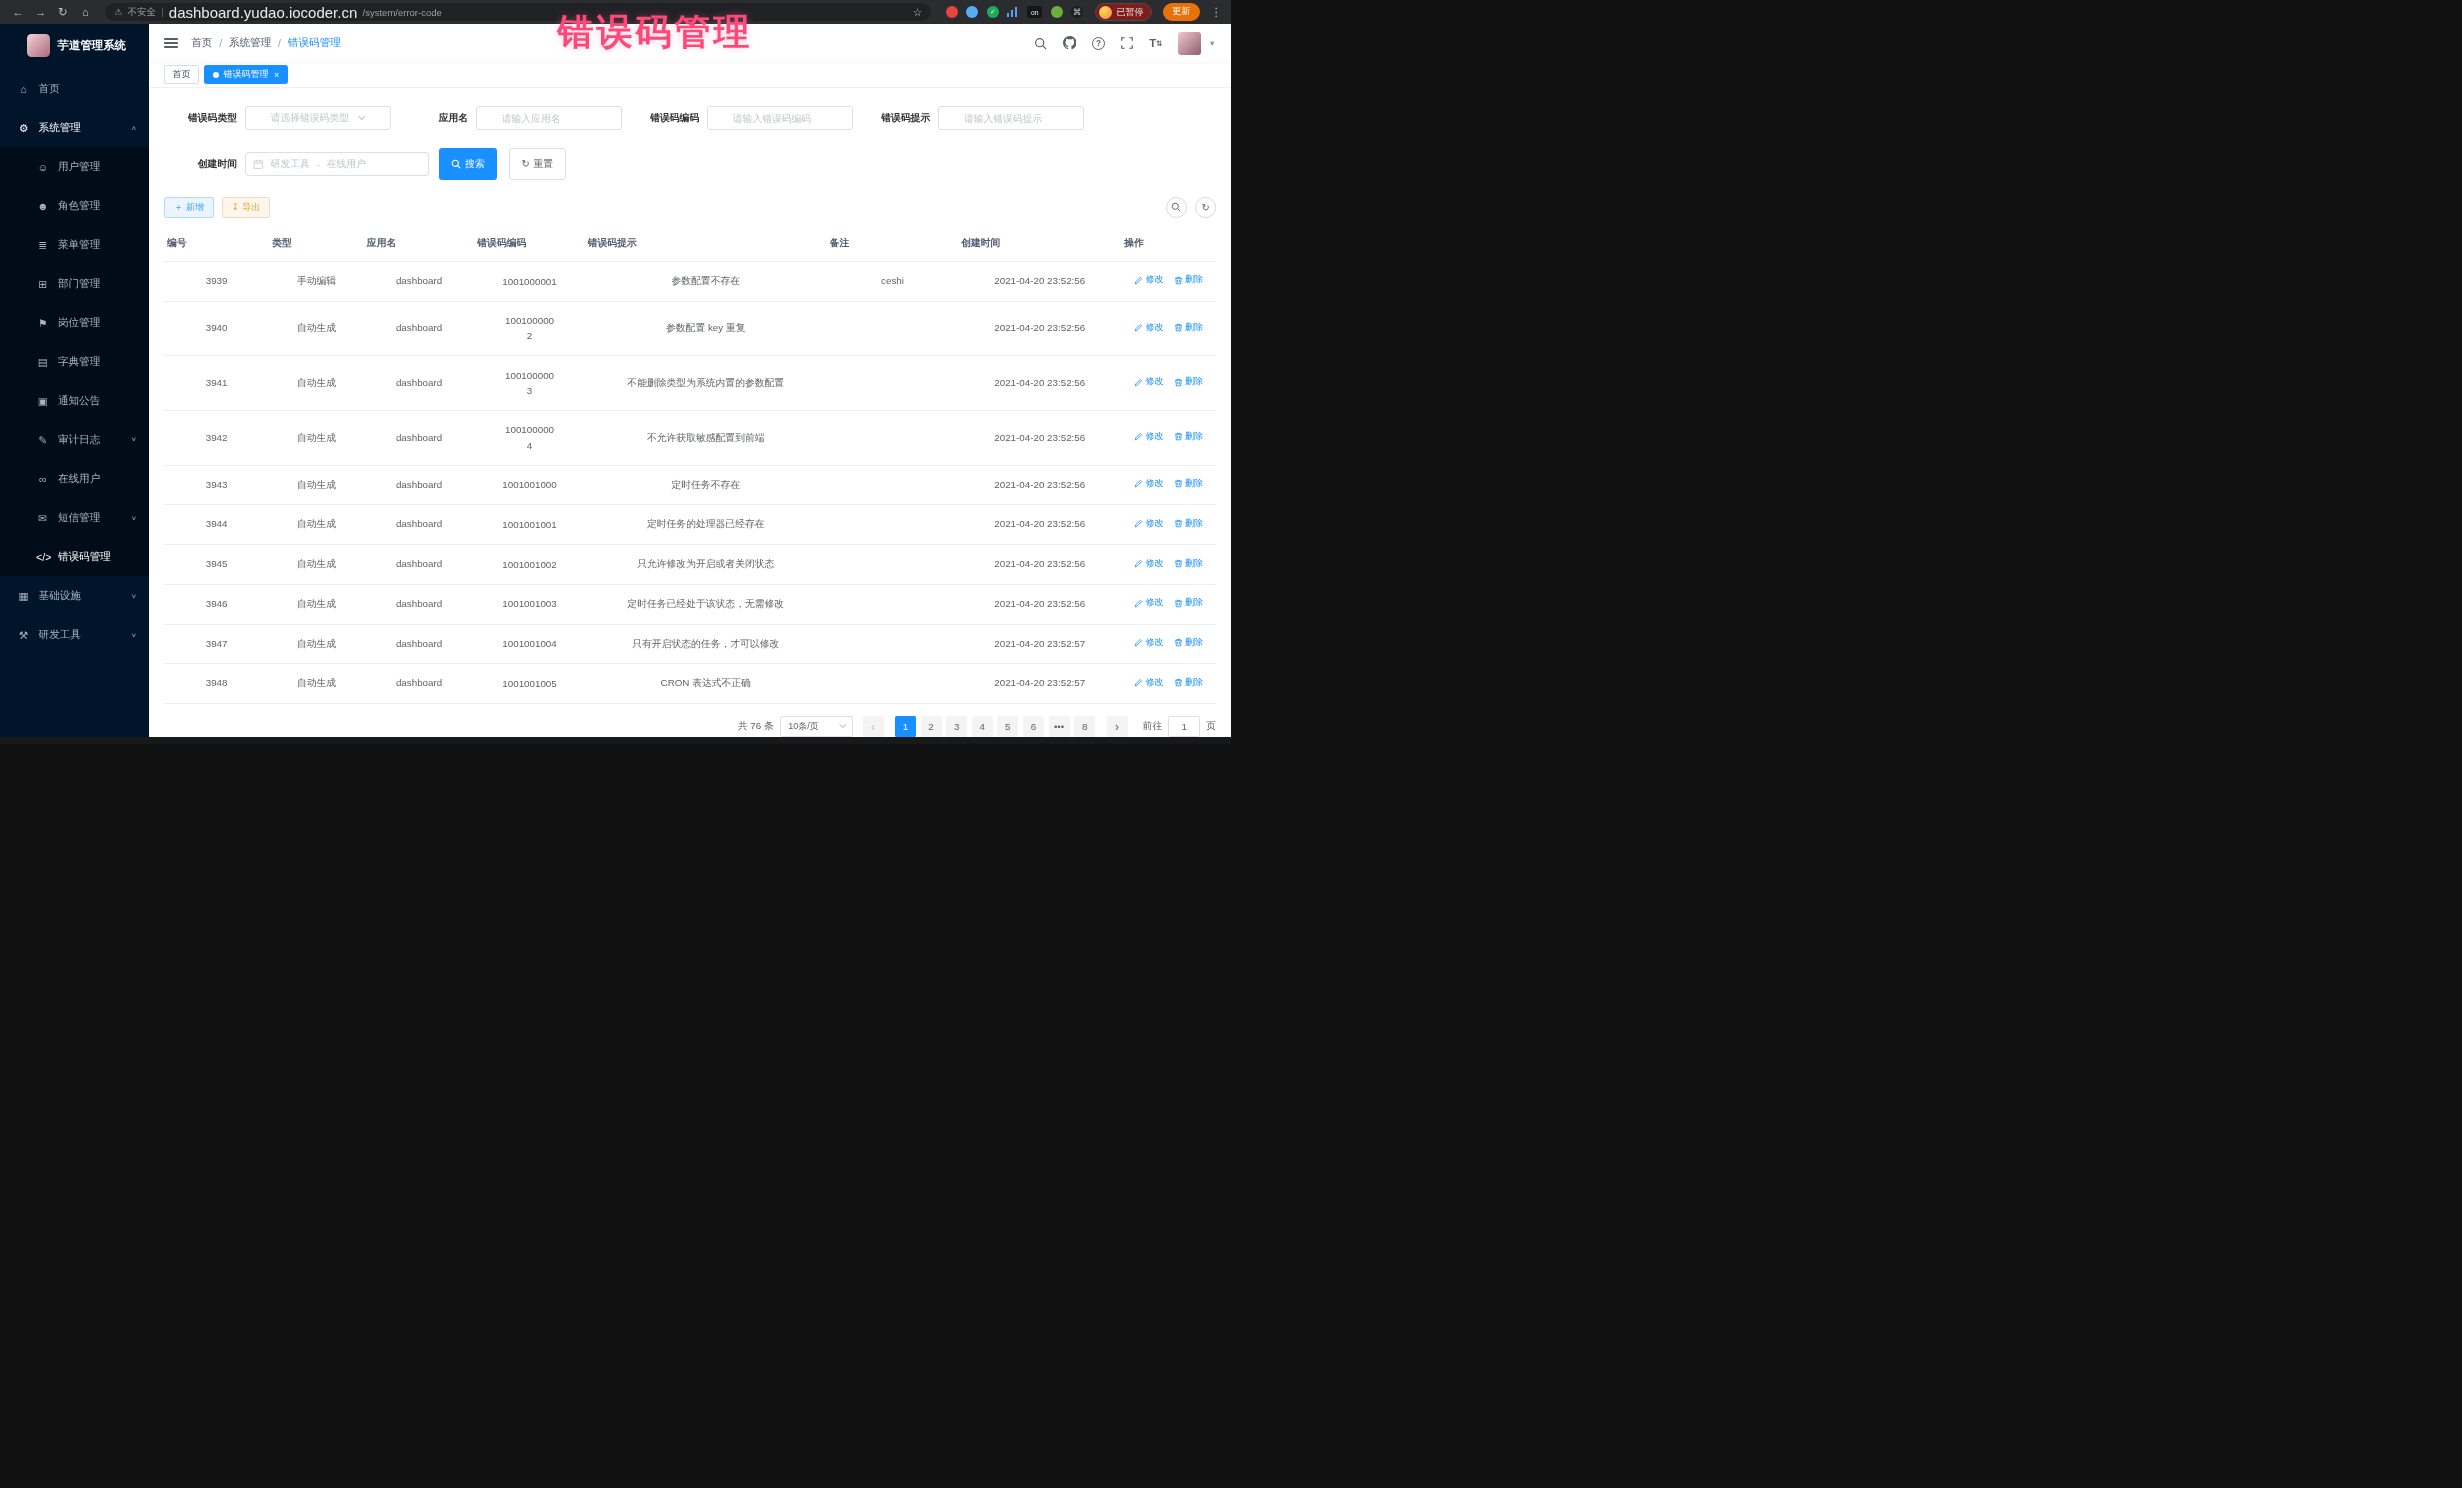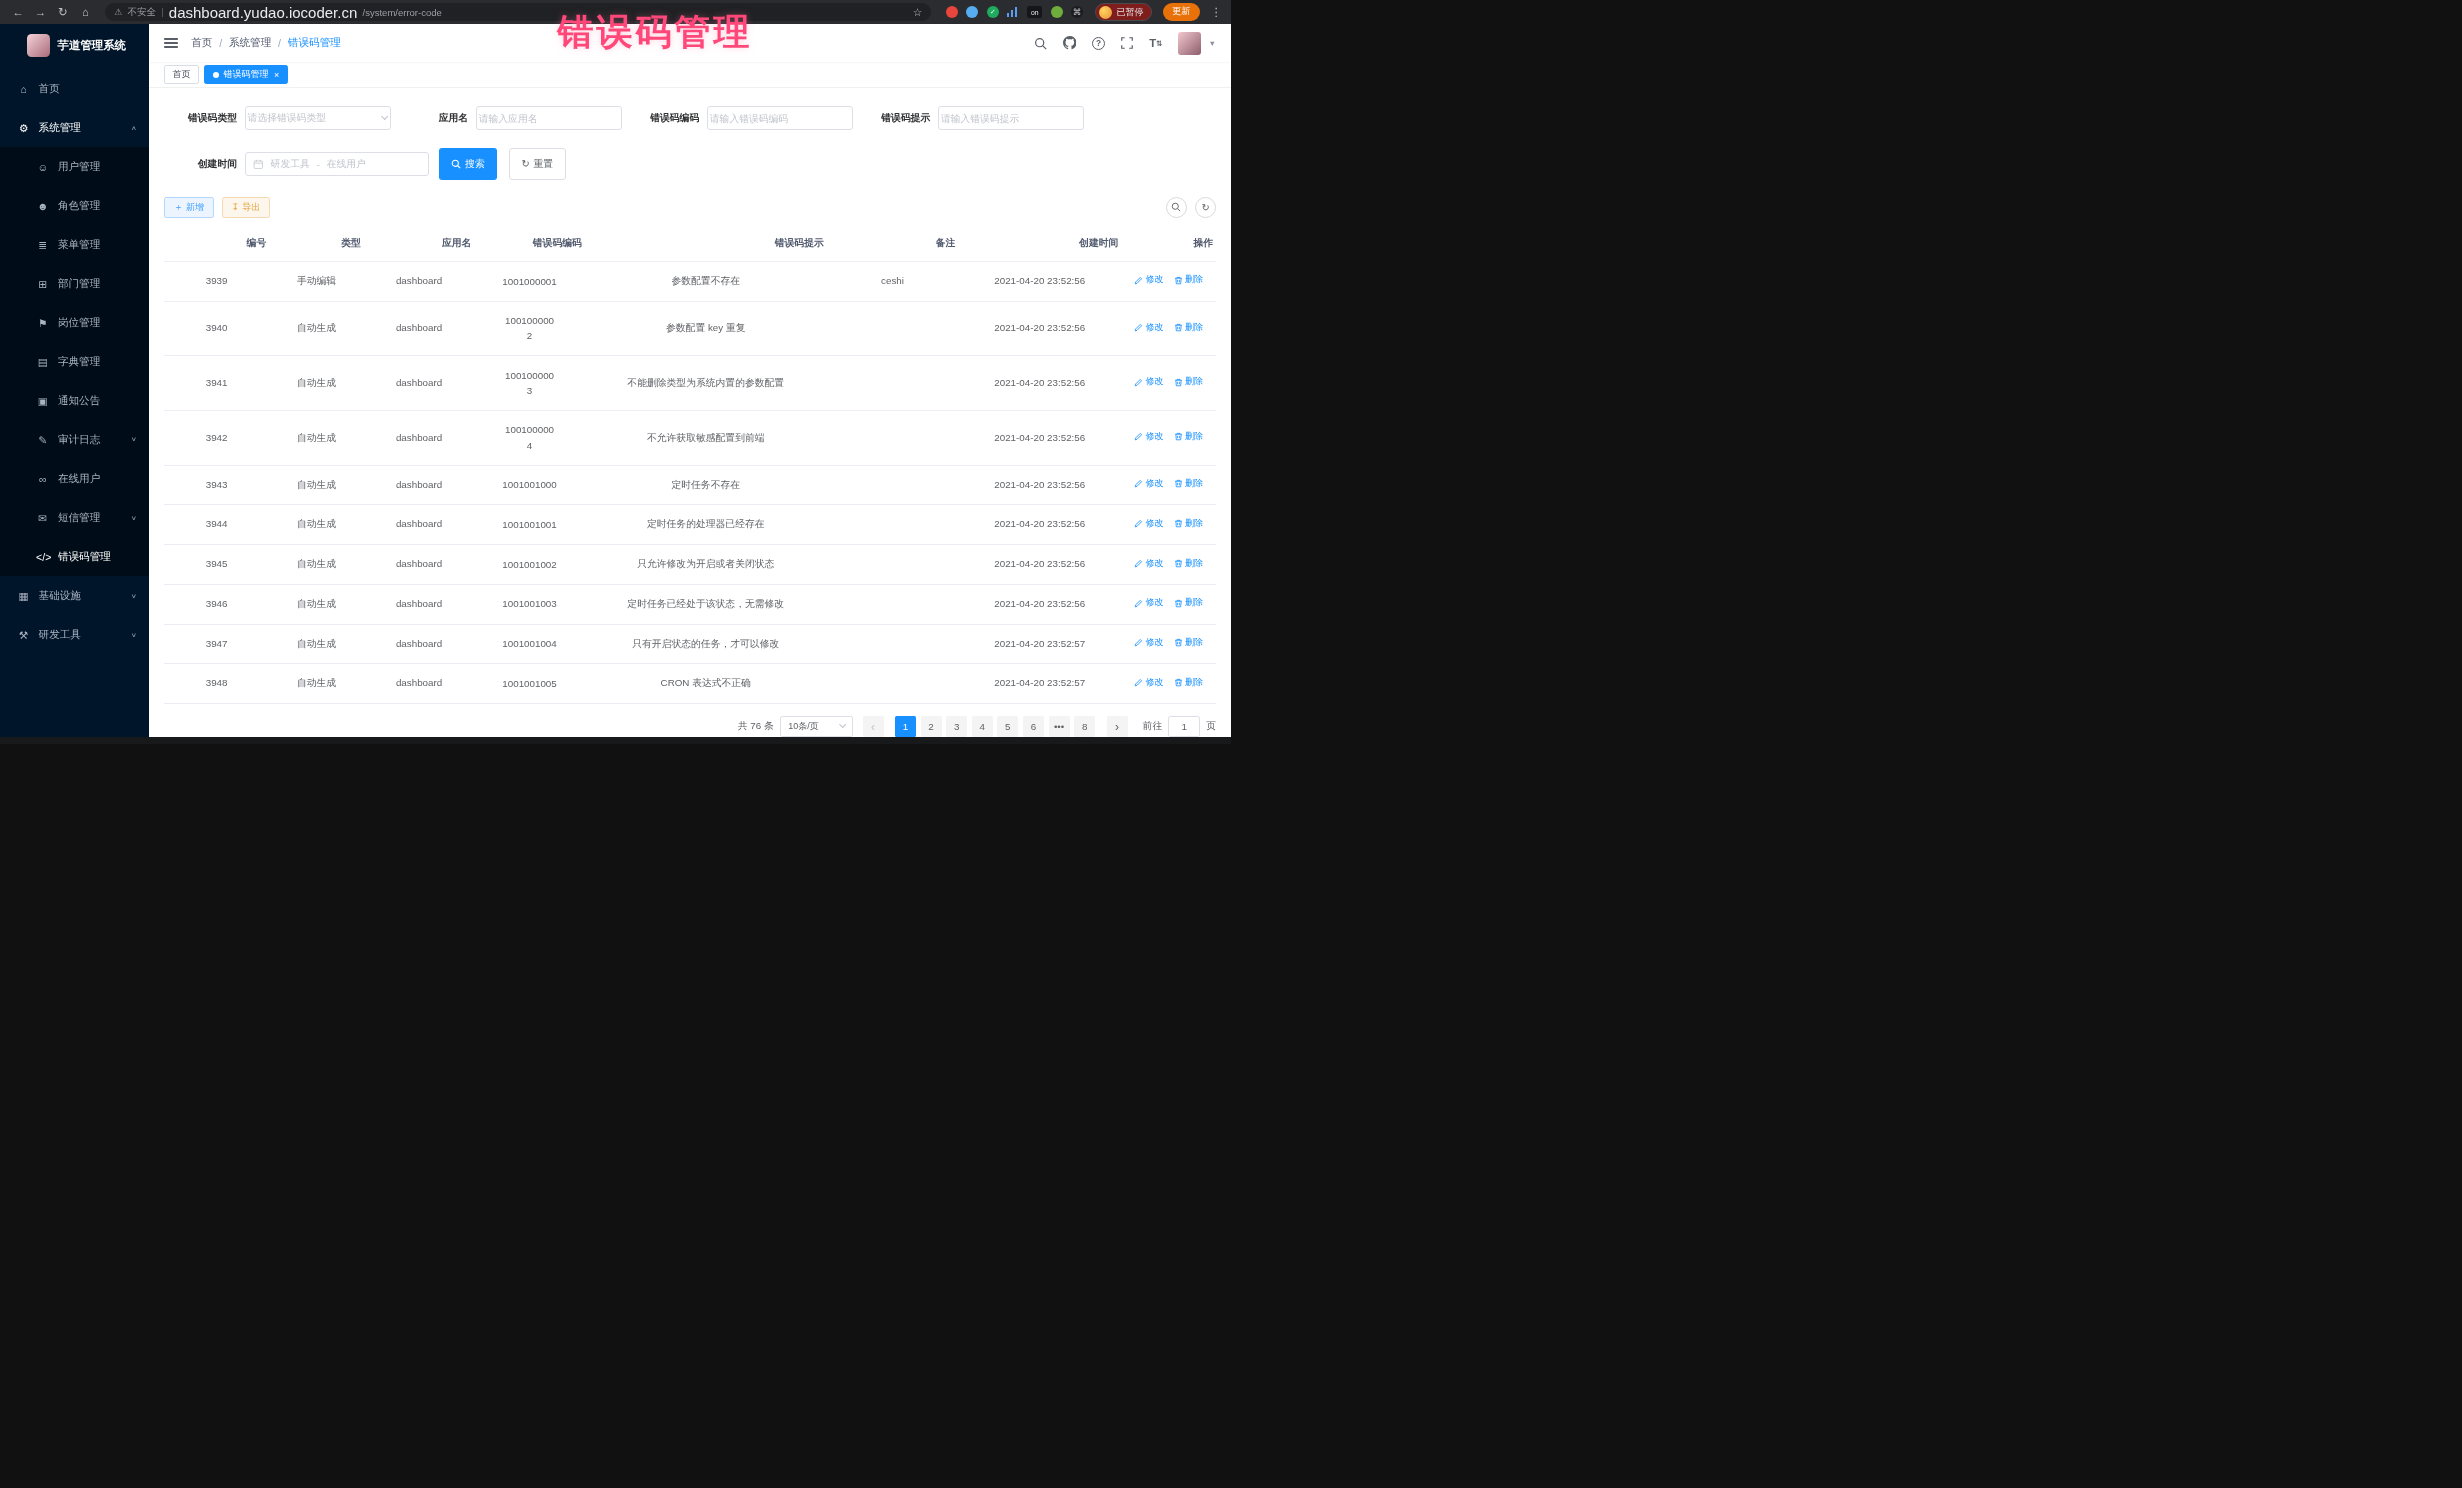--- a/index.html
+++ b/index.html
@@ -69,41 +69,41 @@
   .tab.active{background:#1890ff;border-color:#1890ff;color:#fff}
   .tab-dot{width:6px;height:6px;border-radius:50%;background:#fff;margin-right:4.5px}
   .tab-close{margin-left:5.3px;font-size:9px}
 
   
   .content{flex:1;padding:18px 15px 0;overflow:hidden}
   .filter-row{display:flex;align-items:center;gap:4.5px}
   .filter-row + .filter-row{margin-top:18px}
   .fgroup{display:flex;align-items:center}
   .flabel{width:73px;text-align:right;font-size:9.8px;font-weight:bold;color:#303133;margin-right:7.6px;white-space:nowrap}
-  .fbox{width:146px;height:24px;border:0.8px solid #dcdfe6;border-radius:3px;background:#fff;display:flex;align-items:center;padding:0 2px;font-size:9.8px;color:#c0c4cc;cursor:pointer}
+  .fbox{width:146px;height:24px;border:0.8px solid #dcdfe6;border-radius:3px;background:#fff;display:flex;align-items:center;padding:0 25px;font-size:9.8px;color:#c0c4cc;cursor:pointer}
   input.fbox{color:#606266;cursor:text}
   input.fbox::placeholder{color:#c0c4cc}
   .chev-down{width:5.3px;height:5.3px;border-right:1px solid #c0c4cc;border-bottom:1px solid #c0c4cc;transform:rotate(45deg);margin-left:auto;margin-top:-3px;flex-shrink:0}
   .date-range{width:184px;height:24px;border:0.8px solid #dcdfe6;border-radius:3px;display:flex;align-items:center;gap:6.8px;padding:0 7.6px;font-size:9.8px;color:#c0c4cc;cursor:pointer}
   .cal-ic{color:#c0c4cc;display:inline-flex}
   .btn{height:32px;border-radius:3px;border:0.8px solid transparent;display:inline-flex;align-items:center;justify-content:center;gap:3.8px;font-size:9.8px;padding:0 11.4px;cursor:pointer;white-space:nowrap}
   .btn-primary{background:#1890ff;color:#fff;margin-left:6px}
   .btn-default{background:#fff;border-color:#dcdfe6;color:#606266;margin-left:7.6px}
   .ric{font-size:9.8px;line-height:1}
 
   .toolbar{margin-top:16.7px;display:flex;align-items:center}
   .btn-sm{height:21px;border-radius:2.3px;font-size:9px;padding:0 9px;display:inline-flex;align-items:center;gap:3px;cursor:pointer;white-space:nowrap}
   .btn-plain-primary{background:#ecf5ff;border:0.8px solid #b3d8ff;color:#409eff}
   .btn-plain-warning{background:#fdf6ec;border:0.8px solid #f5dab1;color:#e6a23c;margin-left:7.6px}
   .tool-circles{margin-left:auto;display:flex;gap:8.3px}
   .circle-btn{width:21px;height:21px;border-radius:50%;border:0.8px solid #d9d9d9;background:#fff;color:#666;display:inline-flex;align-items:center;justify-content:center;cursor:pointer;font-size:9.8px}
 
   
   table.grid{width:100%;border-collapse:collapse;table-layout:fixed;margin-top:7.6px;font-size:9.8px;color:#606266}
-  table.grid th{padding:11.4px 3px;font-weight:bold;color:#515a6e;border-bottom:0.8px solid #ebeef5;text-align:right;white-space:nowrap}
+  table.grid th{padding:11.4px 3px;font-weight:bold;color:#515a6e;border-bottom:0.8px solid #ebeef5;text-align:left;white-space:nowrap}
   table.grid td{padding:11.4px 3px;border-bottom:0.8px solid #ebeef5;text-align:center;line-height:1.5;overflow:hidden}
   .code{display:inline-block;line-height:1.55}
   .op-link{color:#1890ff;font-size:9px;display:inline-flex;align-items:center;gap:2.3px;margin:0 3.8px;cursor:pointer;text-decoration:none;white-space:nowrap}
   .op-ic{flex-shrink:0}
 
   
   .pagination{margin-top:12px;display:flex;align-items:center;justify-content:flex-end;gap:6.8px;font-size:9.8px;color:#606266;padding-bottom:13.6px}
   .pg-total{white-space:nowrap}
   .page-size-select{width:73px;height:21px;border:0.8px solid #dcdfe6;border-radius:2.3px;display:flex;align-items:center;padding:0 6.8px;font-size:9px;color:#606266;cursor:pointer}
   .page-btns{display:flex;align-items:center}

